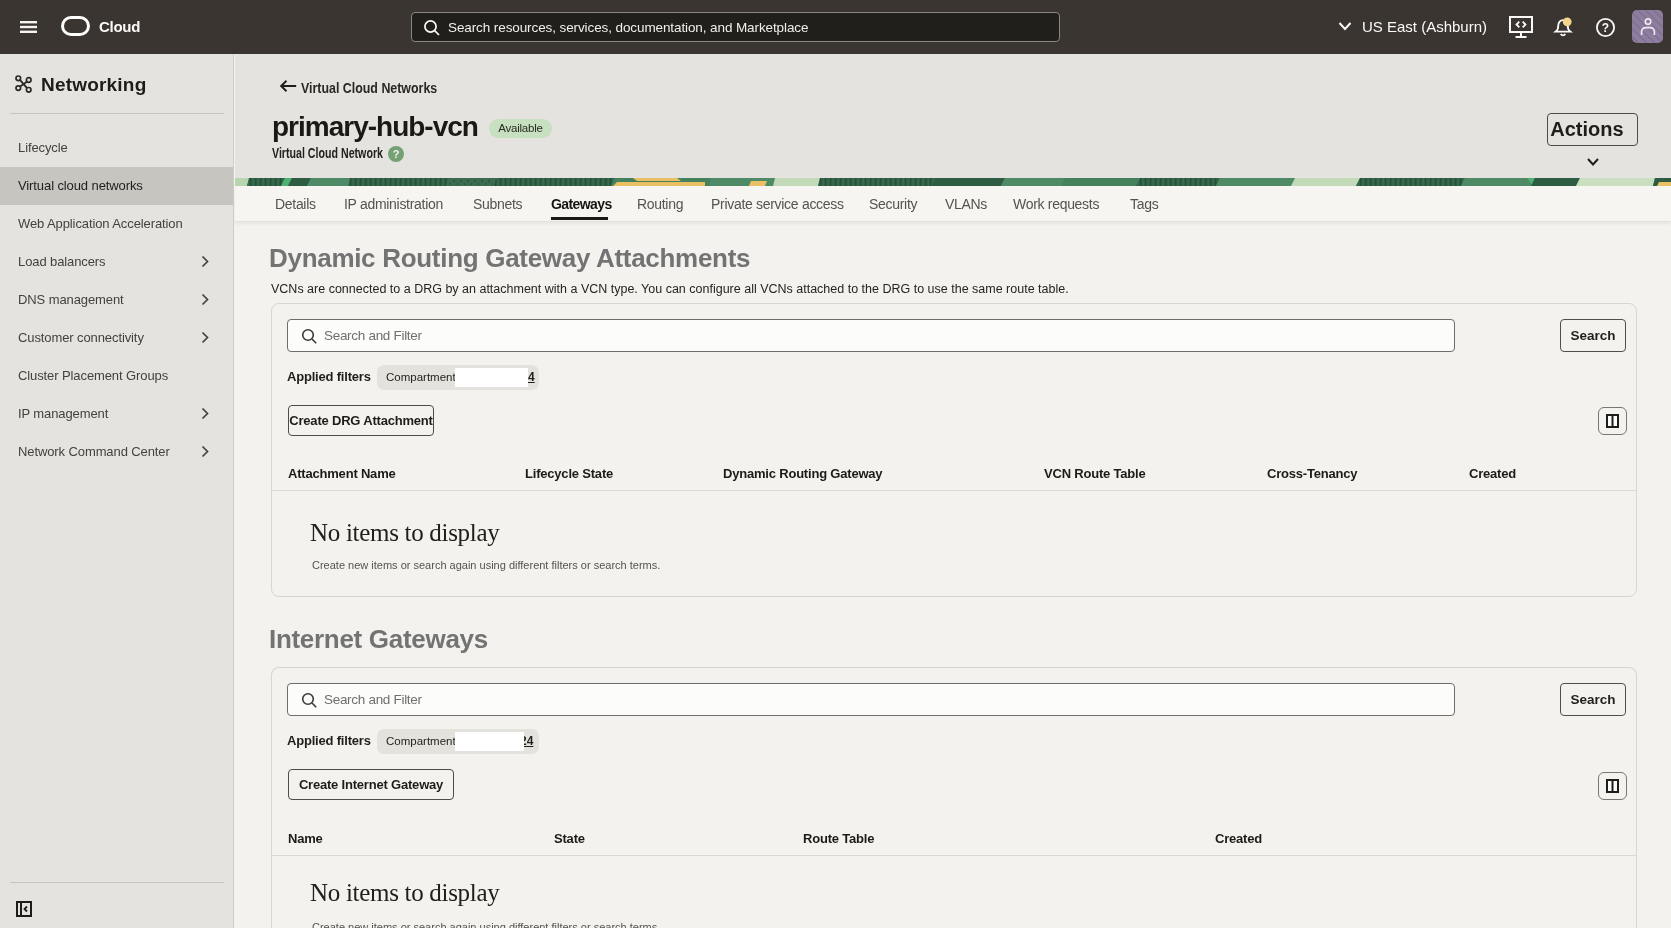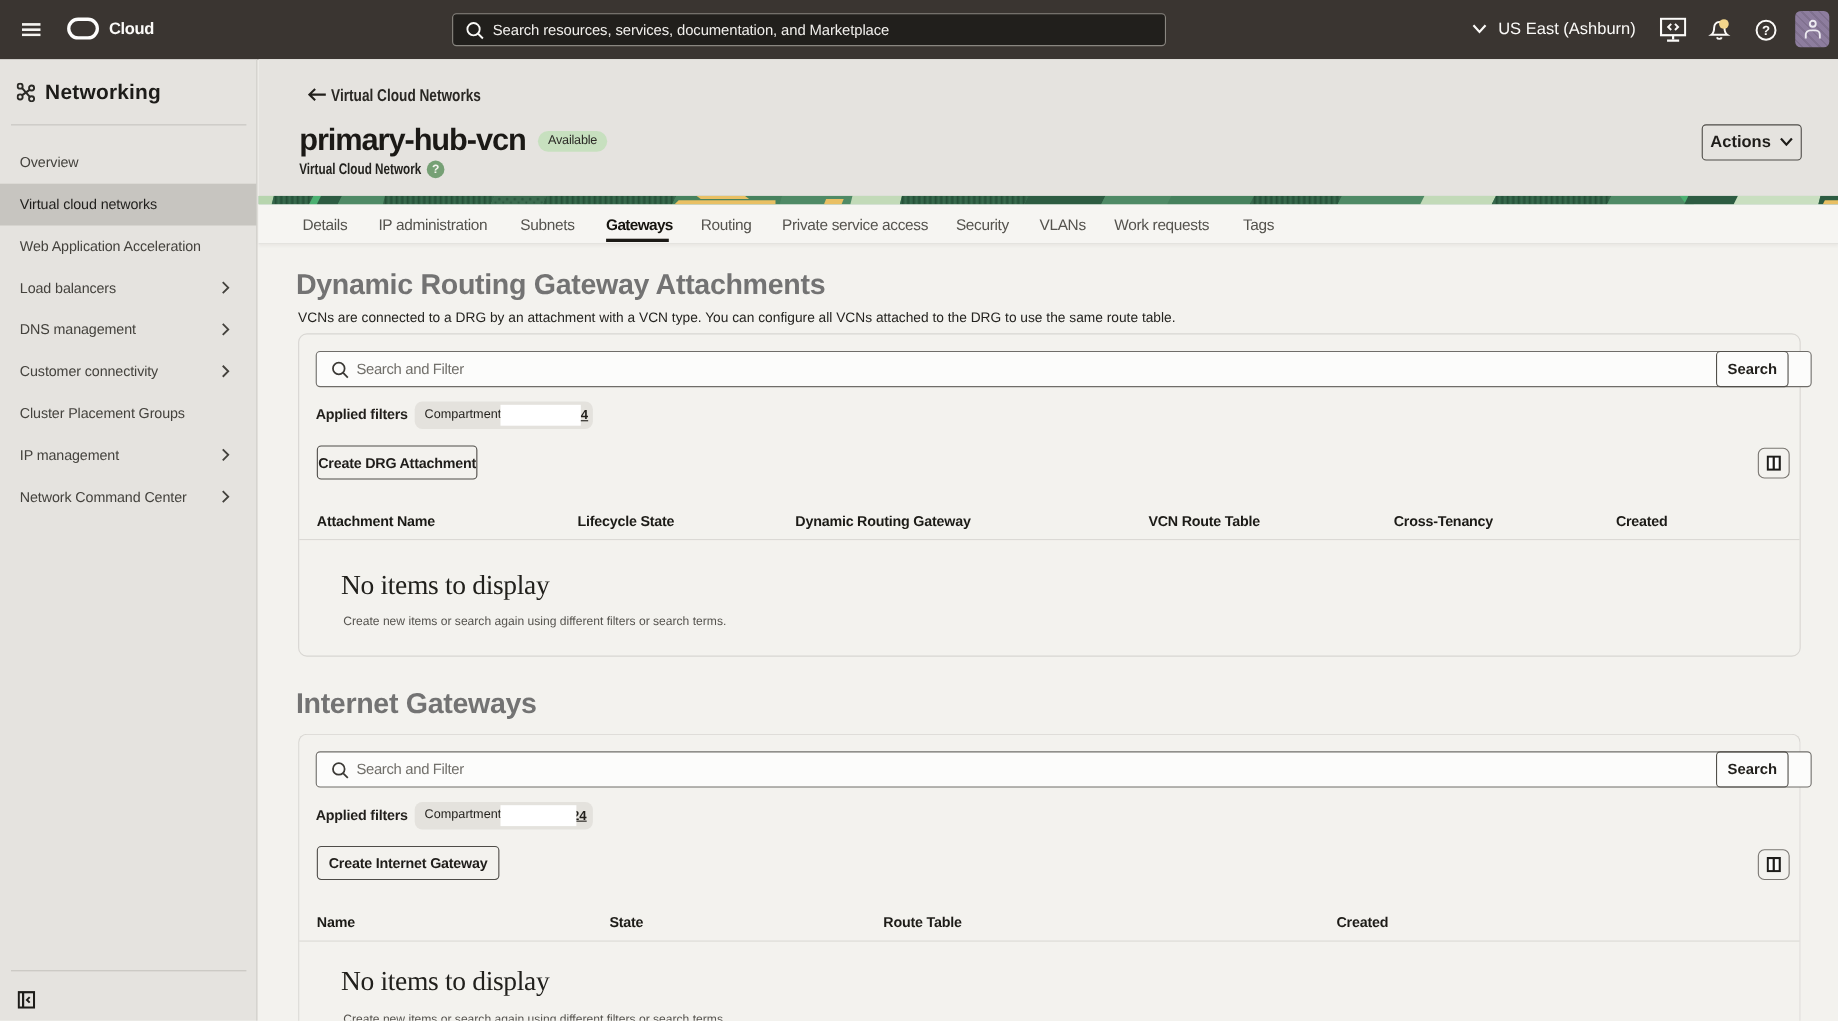--- a/index.html
+++ b/index.html
@@ -30,27 +30,27 @@
   #tabbar { position:absolute; left:0; top:132px; width:1436px; height:36px; background:#f6f5f2; border-bottom:1px solid #e3e1dd; box-shadow:0 2px 3px rgba(60,58,50,0.06); }
   .tab { position:absolute; top:10px; font-size:14px; letter-spacing:-0.3px; color:#55534e; }
   .tab.sel { color:#16140f; font-weight:bold; letter-spacing:-0.6px; }
   #tab-underline { position:absolute; top:31px; height:3px; background:#1b1915; }
 
   .backrow { position:absolute; left:66px; top:25px; font-size:15.5px; font-weight:bold; color:#2a2824; transform:scaleX(0.8); transform-origin:0 0; }
   #title { position:absolute; left:37px; top:57px; font-size:28px; font-weight:bold; color:#1b1916; letter-spacing:-1px; }
   #avail { position:absolute; left:254px; top:65px; width:63px; height:19px; background:#c7e0bf; border-radius:10px; font-size:11.5px; letter-spacing:-0.2px; color:#2b2a26; line-height:19px; text-align:center; }
   #subtitle { position:absolute; left:37px; top:91px; font-size:14px; font-weight:bold; color:#23221e; transform:scaleX(0.76); transform-origin:0 0; }
   #helpq { position:absolute; left:153px; top:92px; width:16px; height:16px; background:#76a075; border-radius:50%; color:#f4f3ef; font-size:11px; font-weight:bold; text-align:center; line-height:16px; }
-  #actions { position:absolute; left:1312px; top:59px; width:91px; height:33px; border:1px solid #4e4c48; border-radius:4px; font-size:15px; font-weight:bold; color:#1f1d1a; text-align:center; line-height:31px; }
+  #actions { position:absolute; left:1312px; top:59px; width:91px; height:33px; border:1px solid #4e4c48; border-radius:4px; font-size:20px; font-weight:bold; color:#1f1d1a; text-align:center; line-height:31px; }
 
   
   .h2 { position:absolute; font-size:26px; font-weight:bold; color:#737373; letter-spacing:-0.3px; }
   #desc1 { position:absolute; left:36px; top:228px; font-size:12.5px; color:#252420; }
   .panel { position:absolute; left:36px; width:1366px; border:1px solid #d8d6d2; border-radius:8px; }
-  .sinput { position:absolute; left:15px; width:1360px; height:33px; background:#fcfcfb; border:1px solid #6f6d69; border-radius:4px; }
+  .sinput { position:absolute; left:15px; width:1168px; height:33px; background:#fcfcfb; border:1px solid #6f6d69; border-radius:4px; }
   .sinput .ph { position:absolute; left:36px; top:8px; font-size:13.5px; letter-spacing:-0.3px; color:#716f6a; }
   .sbtn { position:absolute; left:1288px; width:66px; height:33px; border:1px solid #514f4a; border-radius:4px; font-size:13.5px; font-weight:bold; color:#211f1b; text-align:center; line-height:31px; }
   .aflabel { position:absolute; left:15px; font-size:13px; letter-spacing:-0.2px; font-weight:bold; color:#211f1b; }
   .chip { position:absolute; left:105px; width:162px; height:25px; background:#e4e2dd; border-radius:7px; }
   .chip .t1 { position:absolute; left:9px; top:6px; font-size:11.5px; color:#211f1b; }
   .chip .wbox { position:absolute; top:3px; height:19px; background:#ffffff; }
   .chip .num { position:absolute; top:5px; font-size:12px; font-weight:bold; color:#211f1b; text-decoration:underline; }
   .cbtn { position:absolute; left:16px; height:31px; border:1px solid #4e4c48; border-radius:4px; font-size:13px; letter-spacing:-0.2px; font-weight:bold; color:#1f1d1a; text-align:center; line-height:29px; }
   .colbtn { position:absolute; left:1326px; width:29px; height:28px; border:1px solid #7a7772; border-radius:6px; }
   .th { position:absolute; font-size:13px; letter-spacing:-0.2px; font-weight:bold; color:#1c1b17; }
@@ -119,21 +119,21 @@
       <circle cx="3.3" cy="3.3" r="2.3" stroke-width="1.7" fill="#e5e3df"></circle>
       <circle cx="13.7" cy="5" r="2.3" stroke-width="1.7" fill="#e5e3df"></circle>
       <circle cx="3.3" cy="13.1" r="2.3" stroke-width="1.7" fill="#e5e3df"></circle>
       <circle cx="13.7" cy="14.8" r="2.3" stroke-width="1.7" fill="#e5e3df"></circle>
     </g>
   </svg>
   <div class="title">Networking</div>
   <div class="hr" style="top:59px;"></div>
 
   <div class="navitem" style="top:75px;">
-      <span>Overview</span>
+      <span>Lifecycle</span>
     </div>
   <div class="navitem sel" style="top:113px;">
       <span>Virtual cloud networks</span>
     </div>
   <div class="navitem" style="top:151px;">
       <span>Web Application Acceleration</span>
     </div>
   <div class="navitem" style="top:227px;">
       <span>DNS management</span>
     <svg width="8" height="13" viewBox="0 0 8 13">

